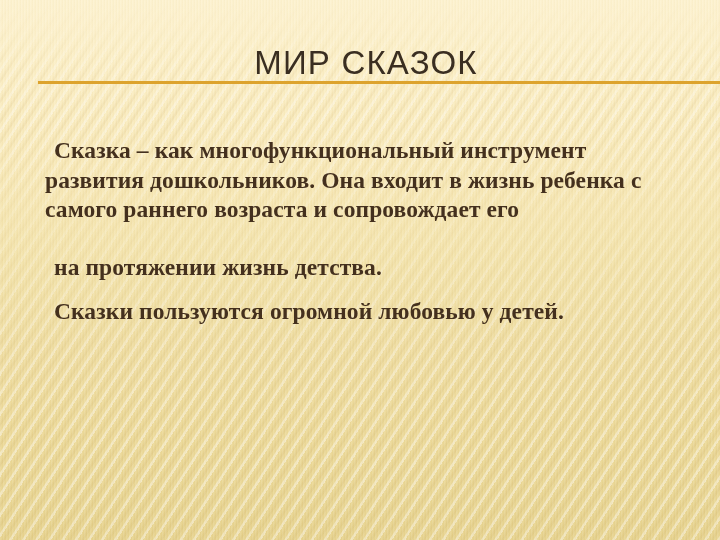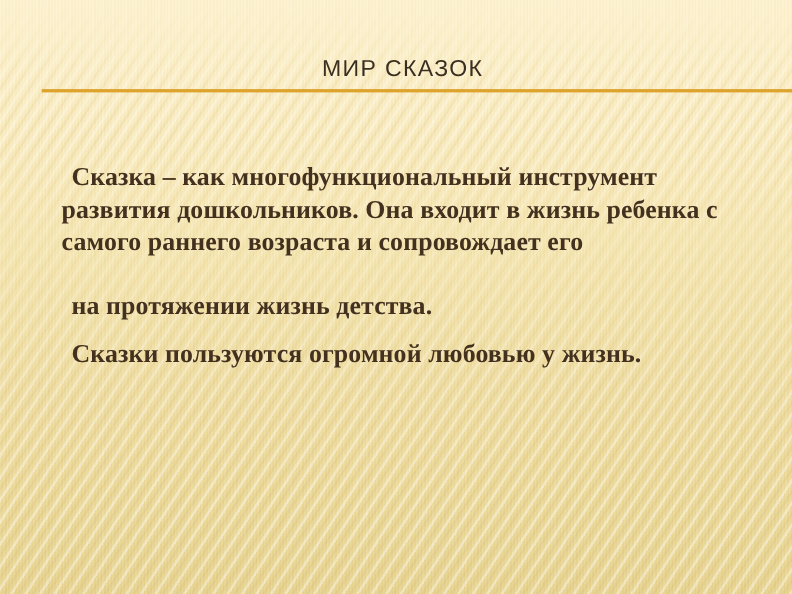--- a/index.html
+++ b/index.html
@@ -94,21 +94,21 @@
     width: 720px;
     height: 40px;
   }
 
   .slide-title {
     margin: 0;
     padding: 0 0 0 12px;
     text-align: center;
     font-family: "Liberation Sans", sans-serif;
     font-weight: 400;
-    font-size: 21px;
+    font-size: 33px;
     line-height: 34px;
     letter-spacing: 1.2px;
     color: #3a2e21;
     white-space: nowrap;
   }
 
   .title-rule {
     position: absolute;
     left: 38px;
     top: 81px;
@@ -119,21 +119,21 @@
 
   
   .body-block {
     position: absolute;
     left: 41px;
     top: 132px;
     width: 632px;
   }
 
   .body-para {
-    margin: 15px;
+    margin: 4px;
     padding: 0;
     text-indent: 9px;
     font-family: "Liberation Serif", serif;
     font-weight: bold;
     font-size: 23.5px;
     line-height: 29.5px;
     color: #44301e;
     letter-spacing: 0.1px;
   }
 
@@ -155,16 +155,16 @@
 
   <div class="title-block">
     <h1 class="slide-title">МИР СКАЗОК</h1>
   </div>
 
   <div class="title-rule"></div>
 
   <div class="body-block">
     <p class="body-para p1">Сказка – как многофункциональный инструмент развития дошкольников. Она входит в жизнь ребенка с самого раннего возраста и сопровождает его</p>
     <p class="body-para p2">на протяжении жизнь детства.</p>
-    <p class="body-para p3">Сказки пользуются огромной любовью у жизнь.</p>
+    <p class="body-para p3">Сказки пользуются огромной любовью у детей.</p>
   </div>
 
 </div>
 
 </body></html>

